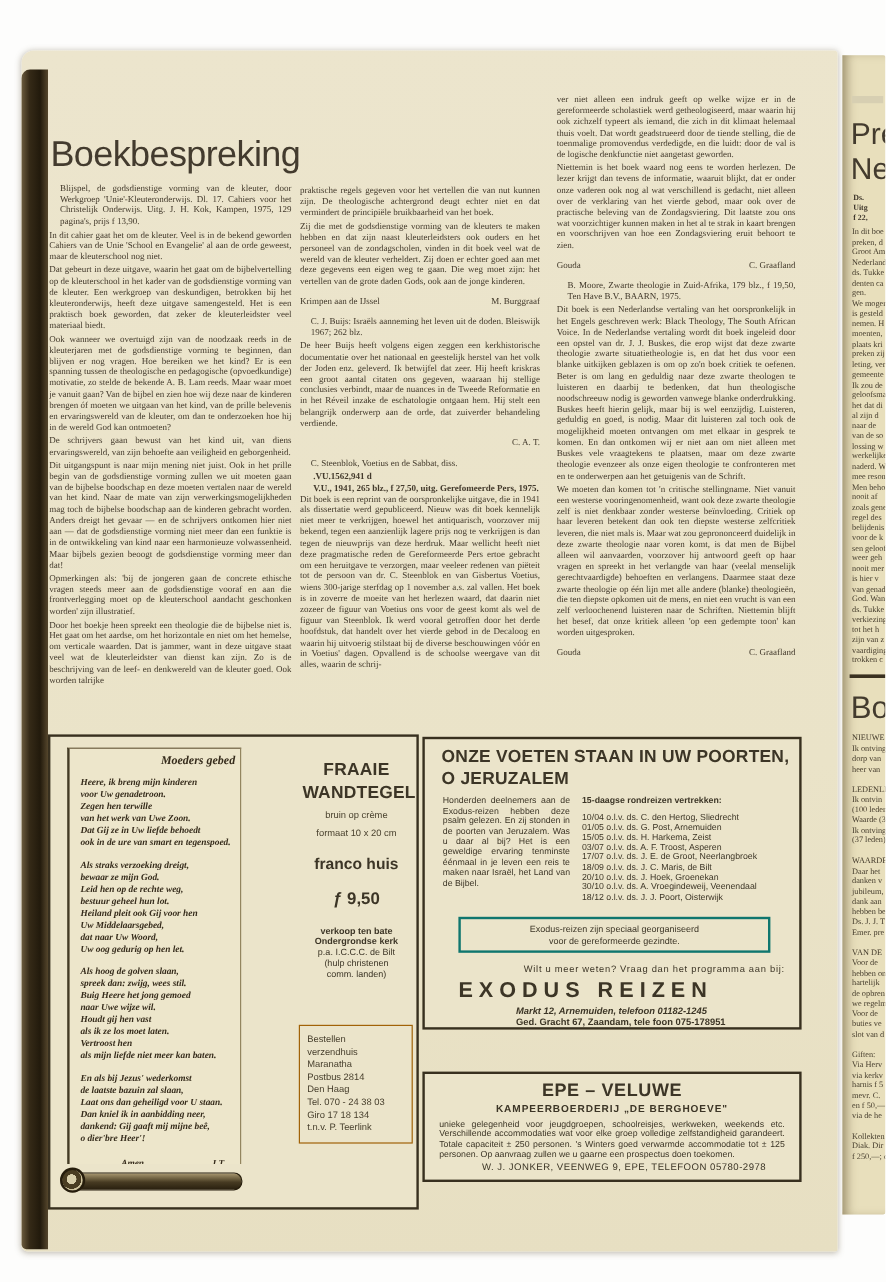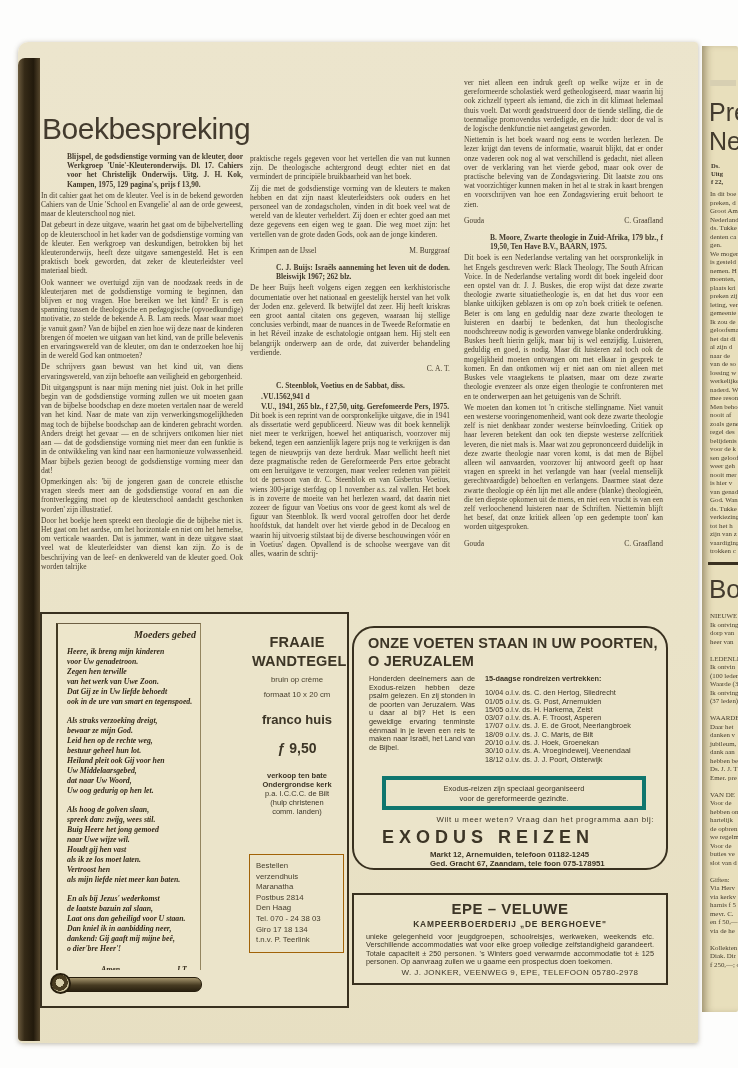--- a/index.html
+++ b/index.html
@@ -15,21 +15,21 @@
   .page-title{position:absolute;left:24px;top:70px;margin:0;
         font-family:"Liberation Sans","DejaVu Sans",sans-serif;font-weight:400;
         font-size:30px;letter-spacing:-.5px;color:#433b2e;}
   
   .col{position:absolute;overflow:hidden;font-size:7.5px;line-height:9.2px;
         text-align:justify;color:#433a2c;}
   .col1{left:23px;top:110px;width:202px;height:465px;}
   .col2{left:232px;top:112px;width:200px;height:463px;}
   .col3{left:446px;top:36px;width:199px;height:540px;}
   .col p{margin:0 0 2px 0;}
-  .rev-heading{font-weight:bold;padding-left:26px;margin:5px 0 2px 0 !important;}
+  .rev-heading{font-weight:normal;padding-left:9px;margin:5px 0 2px 0 !important;}
   .rev-heading.first{margin-top:0 !important;}
   .cat-line{font-weight:bold;padding-left:11px;margin:0 !important;}
   .signoff{display:flex;justify-content:space-between;margin:7px 0 8px 0;font-size:7.5px;}
   
   .ad-left{position:absolute;left:22px;top:570px;width:305px;height:392px;
         border:2px solid #38301f;background:#ebe4ca;}
   .scroll{position:absolute;left:8px;top:6px;width:154px;height:374px;}
   .scroll-paper{position:absolute;left:6px;top:3px;right:3px;bottom:24px;
         background:#ede6cb;border-left:2px solid #433a24;border-top:1px solid #6d5f43;
         border-right:1px solid #93855f;padding:6px 4px 2px 9px;overflow:hidden;}
@@ -48,31 +48,31 @@
   .wt-small{font-size:7.8px;margin-top:6px;color:#4a422f;}
   .wt-franco{font-weight:bold;font-size:13px;margin-top:13px;}
   .wt-price{font-weight:bold;font-size:14px;margin-top:13px;}
   .wt-benefit{font-size:7.5px;line-height:9px;margin-top:15px;}
   .wt-benefit div:nth-child(-n+2){font-weight:bold;}
   .order-box{position:absolute;left:207px;top:240px;width:84px;border:1px solid #a16207;
         padding:6px 3px 6px 6px;font-family:"Liberation Sans","DejaVu Sans",sans-serif;
         font-size:7.8px;line-height:10.6px;color:#453d2b;}
   .ad-box{position:absolute;left:334px;border:2px solid #38301f;background:#ebe4ca;
         font-family:"Liberation Sans","DejaVu Sans",sans-serif;color:#3c3526;}
-  .ad-jeru{top:584px;width:312px;height:240px;border-radius:22px;}
+  .ad-jeru{top:572px;width:312px;height:240px;}
   .jeru-title{position:absolute;left:14px;top:6px;font-weight:bold;font-size:14.5px;line-height:18px;letter-spacing:.2px;}
   .jeru-intro{position:absolute;left:15px;top:47px;width:106px;font-size:7.3px;line-height:8.6px;text-align:justify;}
   .jeru-deps{position:absolute;left:131px;top:47px;width:176px;font-size:7.3px;line-height:8.3px;}
   .jeru-dep-head{font-weight:bold;margin-bottom:6px;}
-  .jeru-note{position:absolute;left:28px;top:148px;width:256px;height:22px;border:4px solid #0f766e;
+  .jeru-note{position:absolute;left:28px;top:148px;width:256px;height:22px;border:2px solid #0f766e;
         text-align:center;font-size:7.5px;line-height:9.5px;padding-top:4px;}
   .jeru-cta{position:absolute;right:12px;top:187px;font-size:7.8px;letter-spacing:.6px;}
   .jeru-brand{position:absolute;left:28px;top:199px;font-weight:bold;font-size:18px;letter-spacing:5px;}
   .jeru-addr{position:absolute;left:76px;font-weight:bold;font-size:7.8px;}
-  .jeru-addr.a1{top:222px;}
+  .jeru-addr.a1{top:222px;font-style:italic;}
   .jeru-addr.a2{top:231px;}
   .ad-epe{top:851px;width:312px;height:88px;}
   .epe-title{text-align:center;font-weight:bold;font-size:15px;margin-top:5px;letter-spacing:.5px;}
   .epe-sub{text-align:center;font-weight:bold;font-size:8.4px;letter-spacing:.8px;margin-top:2px;}
   .epe-body{margin:4px 12px 0 12px;font-size:7.3px;line-height:8.4px;text-align:justify;}
   .epe-contact{text-align:center;font-size:8px;margin-top:1px;letter-spacing:.4px;padding-left:20px;}
   .pageno{position:absolute;left:27px;top:1028px;font-family:"Liberation Sans","DejaVu Sans",sans-serif;
         font-weight:normal;font-size:8.5px;color:#3c3526;}
   
   .page-next{position:absolute;left:702px;top:46px;width:36px;height:966px;

